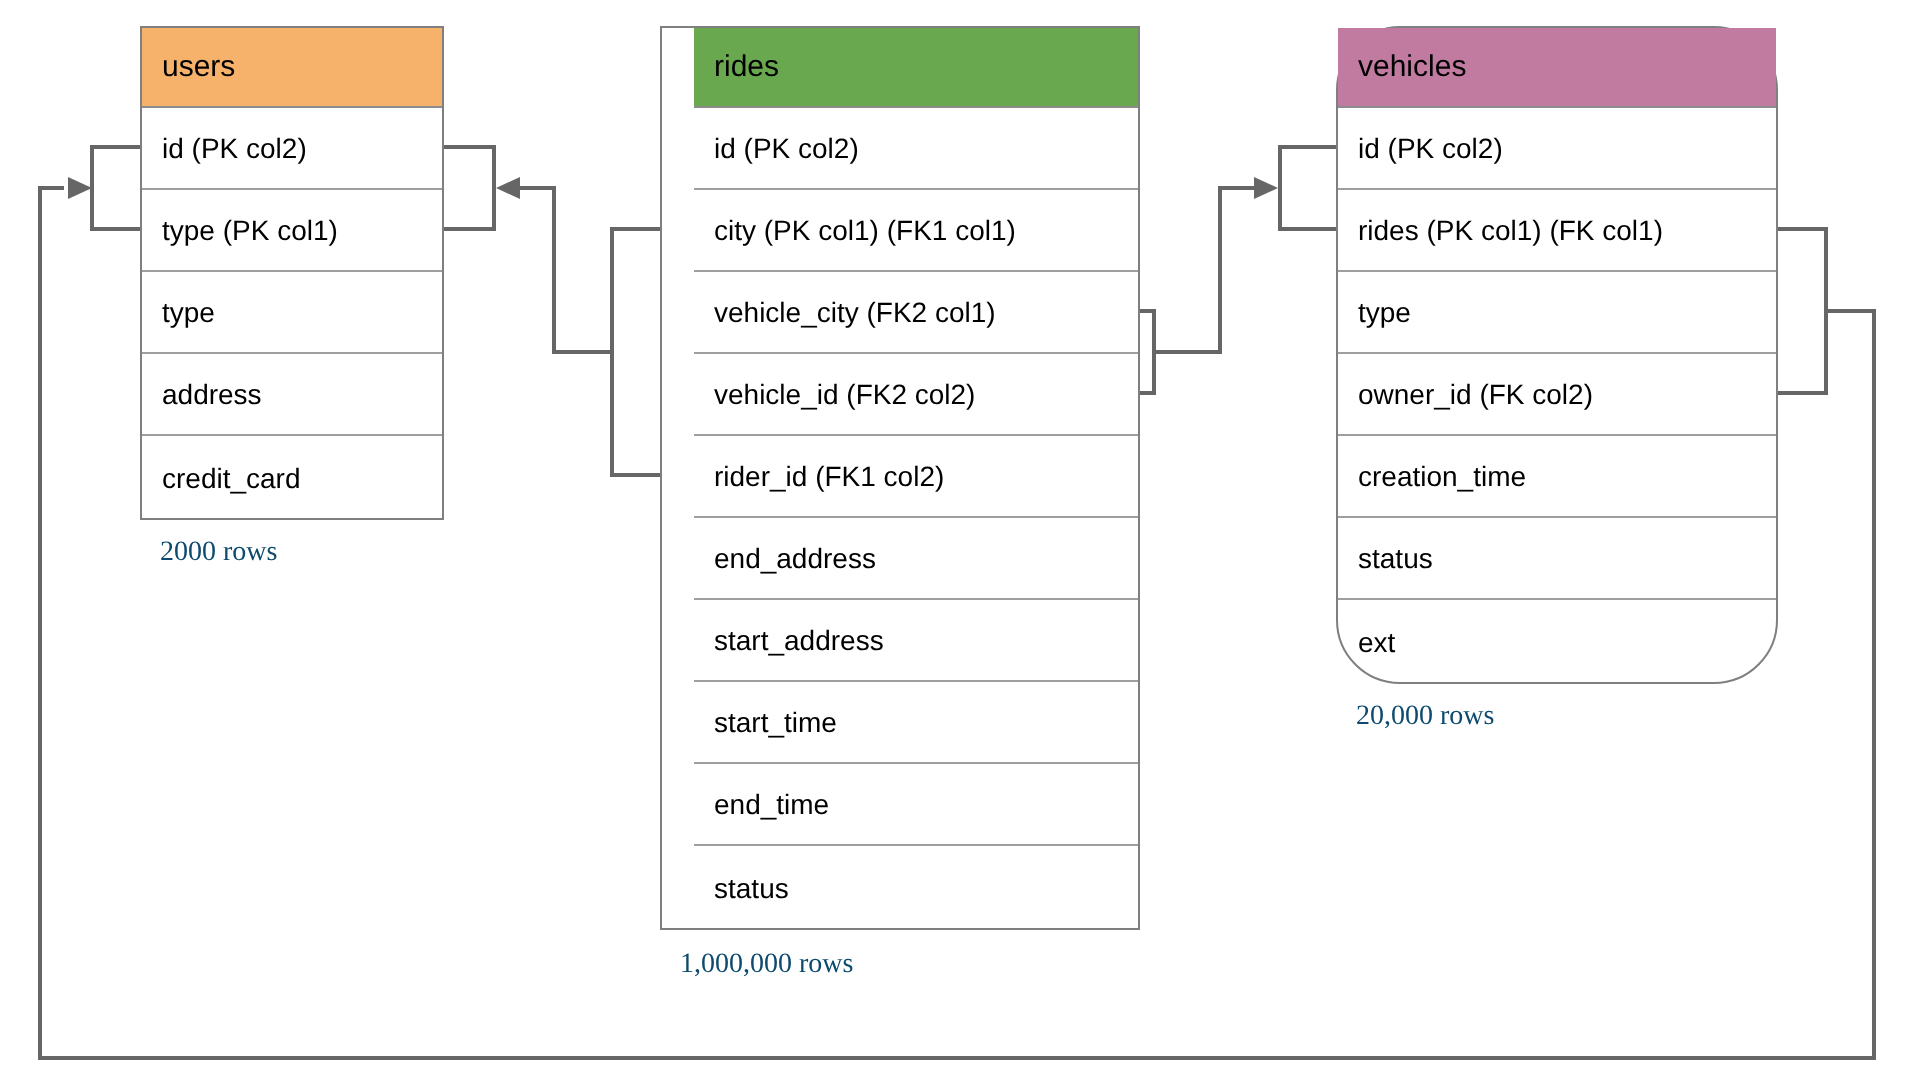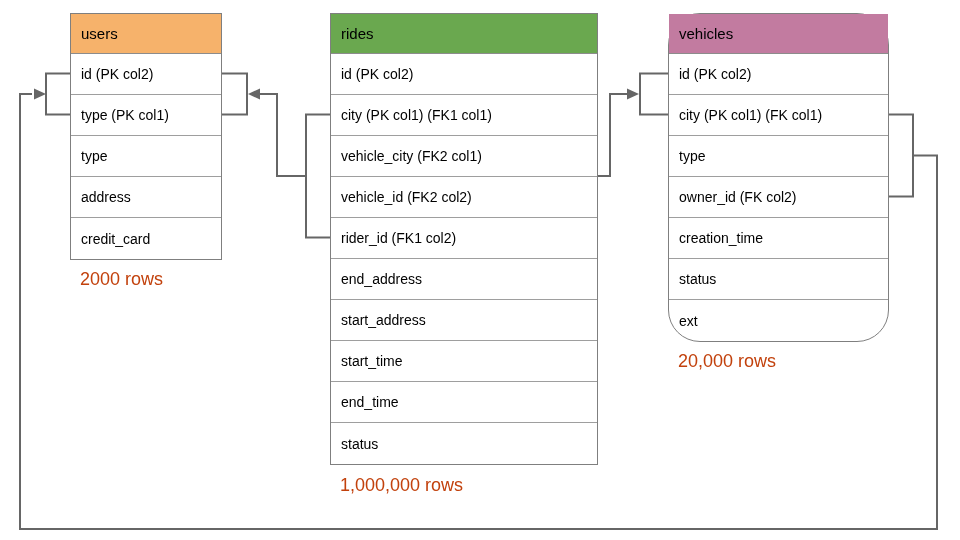--- a/index.html
+++ b/index.html
@@ -6,35 +6,35 @@
   #canvas{
     position:relative;width:960px;height:540px;background:#ffffff;overflow:hidden;
     font-family:"Liberation Sans","DejaVu Sans",sans-serif;color:#000;
   }
   #connector-layer{position:absolute;left:0;top:0;width:960px;height:540px;pointer-events:none;}
   .er-table{
     position:absolute;top:13px;background:#fff;
     border:1px solid #7f7f7f;box-sizing:border-box;
   }
   #table-users{left:70px;width:152px;}
-  #table-rides{left:330px;width:268px;}
+  #table-rides{left:330px;width:240px;padding-left:16px;}
   #table-vehicles{left:668px;width:221px;border-radius:32px;}
   .thead{
     height:40px;box-sizing:border-box;border-bottom:1px solid #8c8c8c;
     display:flex;align-items:center;padding-left:10px;
     font-size:15px;color:#000;
   }
   .trow{
     height:41px;box-sizing:border-box;border-bottom:1px solid #9e9e9e;
     display:flex;align-items:center;padding-left:10px;
     font-size:14px;white-space:nowrap;overflow:hidden;
   }
   .trow:last-child{border-bottom:none;}
   .row-caption{
-    position:absolute;font-size:18px;color:#c2410c;white-space:nowrap;
+    position:absolute;font-size:14px;color:#0c4a6e;white-space:nowrap;font-family:Liberation Serif, serif;
   }
   #caption-users{left:80px;top:269px;}
   #caption-rides{left:340px;top:475px;}
   #caption-vehicles{left:678px;top:351px;}
 </style>
 </head>
 <body>
 
 <div id="canvas">
 
@@ -83,21 +83,21 @@
     <div class="trow">start_address</div>
     <div class="trow">start_time</div>
     <div class="trow">end_time</div>
     <div class="trow">status</div>
   </div>
   <div class="row-caption" id="caption-rides">1,000,000 rows</div>
 
   <div class="er-table" id="table-vehicles">
     <div class="thead" style="background-color: rgb(194, 123, 160);">vehicles</div>
     <div class="trow">id (PK col2)</div>
-    <div class="trow">city (PK col1) (FK col1)</div>
+    <div class="trow">rides (PK col1) (FK col1)</div>
     <div class="trow">type</div>
     <div class="trow">owner_id (FK col2)</div>
     <div class="trow">creation_time</div>
     <div class="trow">status</div>
     <div class="trow">ext</div>
   </div>
   <div class="row-caption" id="caption-vehicles">20,000 rows</div>
 
 </div>
 

